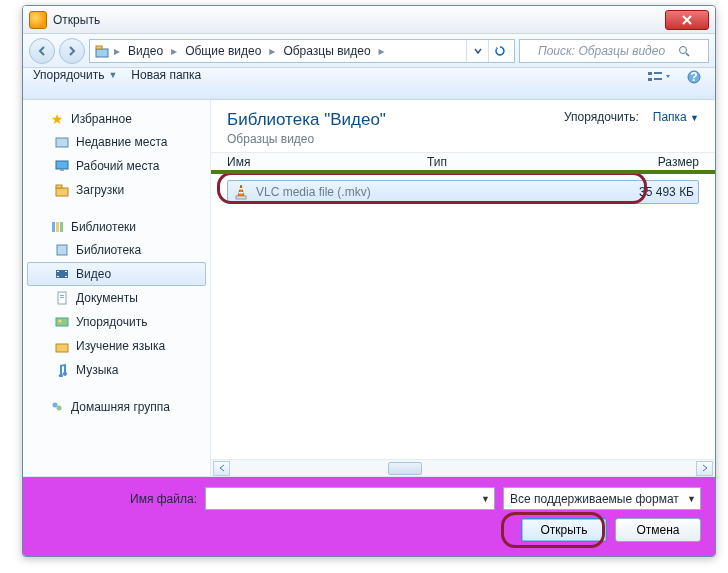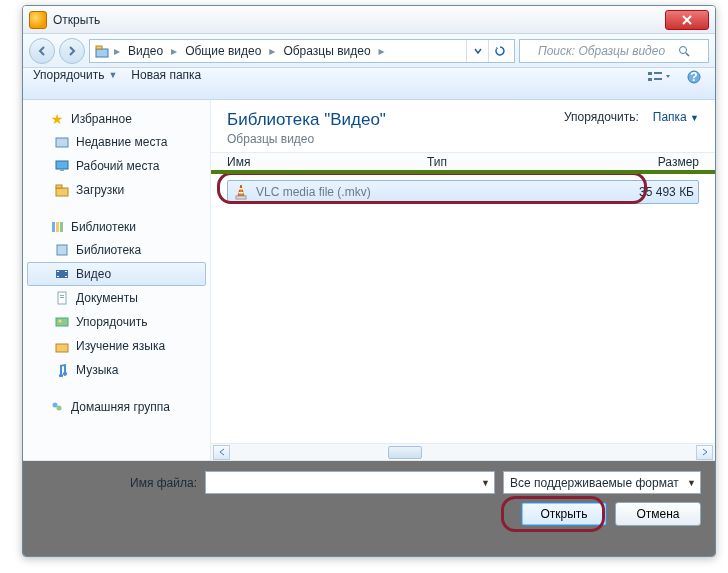--- a/index.html
+++ b/index.html
@@ -49,21 +49,21 @@
 .row.selected { background: linear-gradient(#e9f3fe,#d6e9fb); border: 1px solid #8fb8da; }
 .row .ficon { width: 18px; height: 18px; margin-right: 6px; display: inline-flex; align-items: center; justify-content: center; }
 .row .fname { width: 190px; color: #1b2b3a; white-space: nowrap; overflow: hidden; text-overflow: ellipsis; }
 .row .ftype { width: 160px; color: #6b7c8b; }
 .row .fsize { margin-left: auto; width: 90px; text-align: right; color: #1b2b3a; }
 .callout { position: absolute; border: 3px solid #8a1e35; border-radius: 14px; pointer-events: none; }
 .hscroll { height: 17px; display: flex; align-items: center; border-top: 1px solid #e5edf4; background: #f4f8fb; padding: 0 2px; }
 .hscroll .sbtn { width: 17px; height: 15px; background: linear-gradient(#f7fbff,#dce9f5); border: 1px solid #b9cfe1; display: flex; align-items: center; justify-content: center; color: #4e7aa1; cursor: pointer; }
 .hscroll .track { flex: 1; height: 15px; position: relative; }
 .hscroll .thumb { position: absolute; left: 34%; width: 34px; height: 13px; top: 1px; background: linear-gradient(#eaf3fb,#cfe0ee); border: 1px solid #a6c4dc; border-radius: 2px; cursor: pointer; }
-.footer { border-top: 1px solid #dfe9f2; padding: 10px 14px 30px; background: #737373; }
+.footer { border-top: 1px solid #dfe9f2; padding: 10px 14px 14px; background: #d946ef; }
 .frow { display: flex; align-items: center; gap: 8px; margin-bottom: 8px; }
 .flabel { width: 160px; text-align: right; color: #1b2b3a; }
 .combo { flex: 1; height: 23px; background: #fff; border: 1px solid #9aaebf; display: flex; align-items: center; padding: 0 20px 0 6px; position: relative; color: #1b2b3a; overflow: hidden; white-space: nowrap; }
 .combo .dd { position: absolute; right: 4px; color: #333; font-size: 9px; }
 .combo.type { width: 198px; flex: none; }
 .footer-btns { display: flex; justify-content: flex-end; gap: 8px; position: relative; }
 .fbtn { width: 86px; height: 24px; border: 1px solid #8faabc; border-radius: 3px; background: linear-gradient(#fdfeff,#e6eef5); display: flex; align-items: center; justify-content: center; cursor: pointer; }
 .fbtn.primary { border: 1px solid #3d8bcd; box-shadow: 0 0 0 1px rgba(64,150,220,.5) inset; background: linear-gradient(#f2f9ff,#d6ebfb); }
 svg { display: block; }
 </style>

